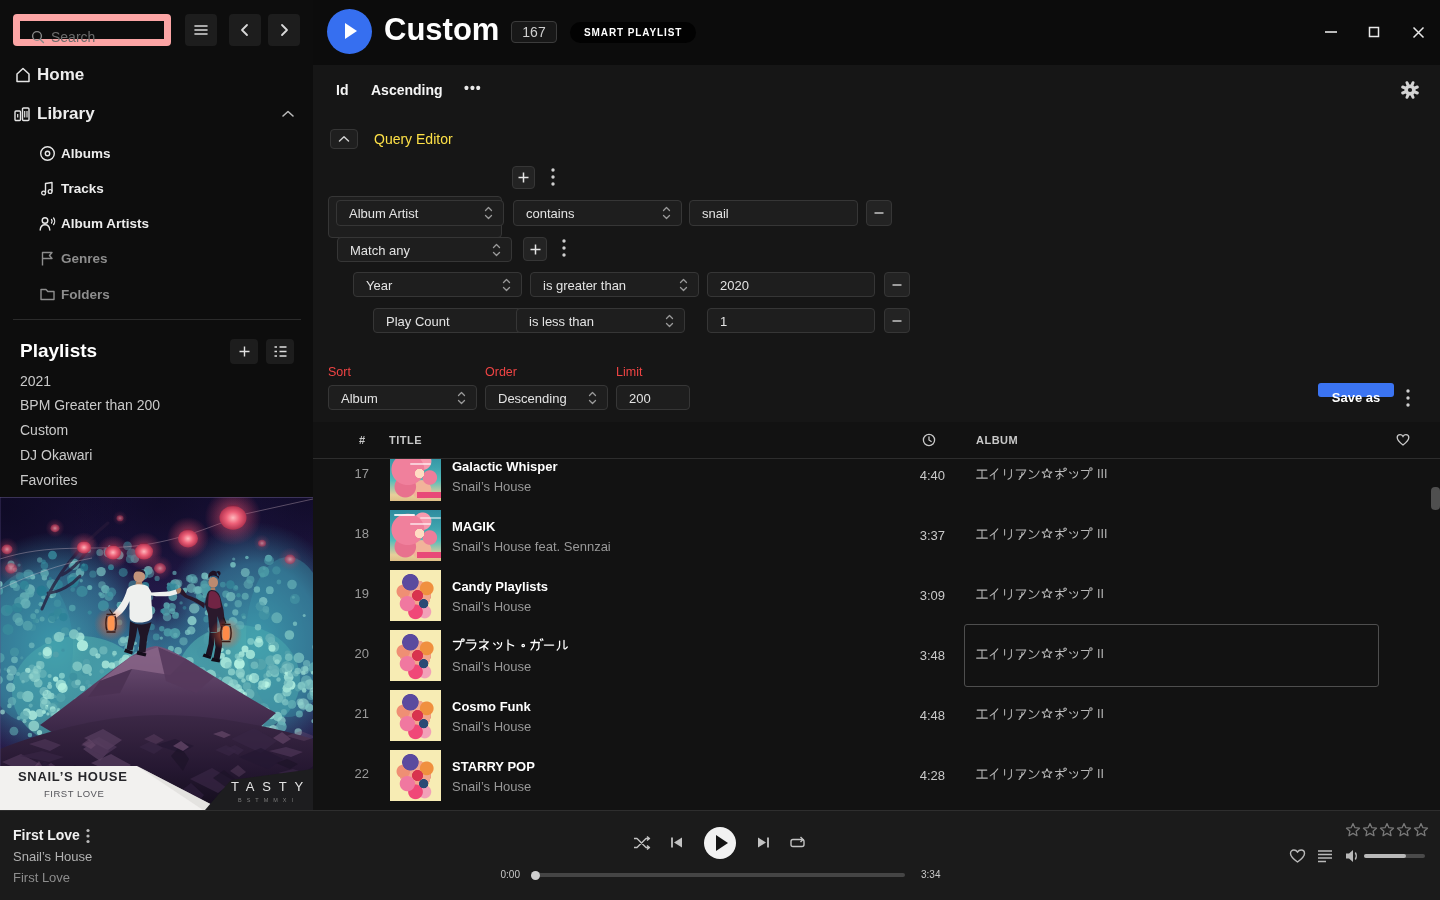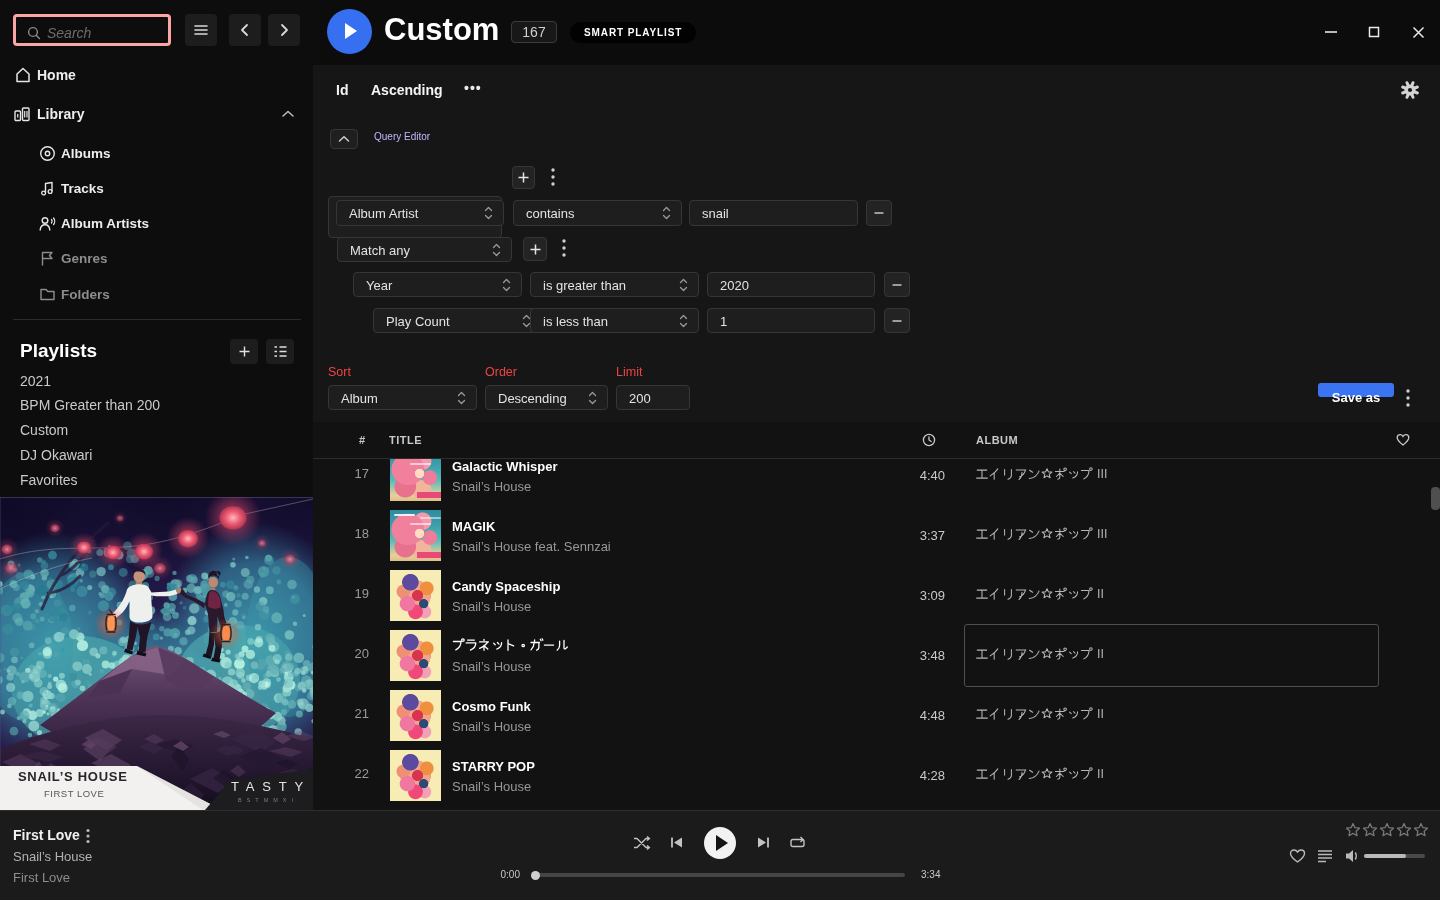--- a/index.html
+++ b/index.html
@@ -2,25 +2,25 @@
 <html><head>
 <meta charset="utf-8">
 <style>
 * { margin:0; padding:0; box-sizing:border-box; }
 html,body { width:1440px; height:900px; overflow:hidden; background:#151515; font-family:"Liberation Sans", sans-serif; }
 .abs { position:absolute; }
 #app { position:relative; width:1440px; height:900px; }
 
 
 #sidebar { position:absolute; left:0; top:0; width:313px; height:810px; background:#0d0d0d; }
-#searchbox { position:absolute; left:13px; top:14px; width:158px; height:32px; border:3px solid #fca5a5; border-radius:4px;font-style:italic; }
+#searchbox { position:absolute; left:13px; top:14px; width:158px; height:32px; border:7px solid #fca5a5; border-radius:4px; }
 #searchbox .ph { position:absolute; left:31px; top:8px; font-size:14px; color:#6d6d6d; }
 .sbtn { position:absolute; top:14px; width:32px; height:32px; background:#1d1d1d; border-radius:4px; display:flex; align-items:center; justify-content:center; }
 .navitem { position:absolute; left:0; width:313px; height:24px; }
-.navitem .txt { position:absolute; font-size:14px; font-weight:bold; color:#ededed; top:50%; transform:translateY(-50%); }
+.navitem .txt { position:absolute; font-size:17px; font-weight:bold; color:#ededed; top:50%; transform:translateY(-50%); }
 .navitem.sub .txt { font-size:13.5px; }
 .navitem.dim .txt { color:#8d8d8d; }
 .plitem { position:absolute; left:20px; font-size:14px; color:#c9c9c9; }
 #divider { position:absolute; left:13px; top:319px; width:288px; height:1px; background:#2b2b2b; }
 #pltitle { position:absolute; left:20px; top:340px; font-size:19px; font-weight:bold; color:#fff; }
 .plbtn { position:absolute; top:339px; width:28px; height:25px; background:#1d1d1d; border-radius:4px; display:flex; align-items:center; justify-content:center; }
 
 
 #titlebar { position:absolute; left:313px; top:0; width:1127px; height:65px; background:#0c0c0c; }
 #playbig { position:absolute; left:327px; top:9px; width:45px; height:45px; border-radius:50%; background:#366ff0; }
@@ -217,21 +217,21 @@
       <path d="M12.9,10.6 L16.3,12.0 M10.6,12.9 L12.0,16.3 M7.4,12.9 L6.0,16.3 M5.1,10.6 L1.7,12.0 M5.1,7.4 L1.7,6.0 M7.4,5.1 L6.0,1.7 M10.6,5.1 L12.0,1.7 M12.9,7.4 L16.3,6.0" stroke="#d4d4d4" stroke-width="3" stroke-linecap="round"></path>
       <circle cx="9" cy="9" r="5.6" fill="#d4d4d4"></circle>
       <circle cx="9" cy="9" r="2.1" fill="#161616"></circle>
     </svg>
 
 <div class="sqbtn" style="left:330px;top:129px;width:28px;height:20px;background:#1f1f1f;">
       <svg width="12" height="8" viewBox="0 0 12 8">
         <path d="M1.5,6 L6,1.8 L10.5,6" fill="none" stroke="#cfcfcf" stroke-width="1.5" stroke-linecap="round" stroke-linejoin="round"></path>
       </svg>
     </div>
-<div class="abs" style="left:374px;top:131px;font-size:10px;color:#c4b5fd;">Query Editor</div>
+<div class="abs" style="left:374px;top:131px;font-size:14px;color:#fde047;">Query Editor</div>
 
 <div class="sel" style="left:328px;top:164px;width:174px;height:42px;margin-top:32px;">
       <div class="lab">Match all</div>
       <svg class="car2" width="9" height="14" viewBox="0 0 9 14">
         <path d="M1.5,4.5 L4.5,1.5 L7.5,4.5 M1.5,9.5 L4.5,12.5 L7.5,9.5" fill="none" stroke="#9a9a9a" stroke-width="1.3" stroke-linecap="round" stroke-linejoin="round"></path>
       </svg>
     </div>
 <div class="sqbtn" style="left:512px;top:166px;width:23px;height:23px;">
       <svg width="13" height="13" viewBox="0 0 13 13">
         <path d="M6.5,1.5 V11.5 M1.5,6.5 H11.5" stroke="#e5e5e5" stroke-width="1.5"></path>
@@ -301,21 +301,21 @@
         <path d="M1.5,6 H10.5" stroke="#bbb" stroke-width="1.6"></path>
       </svg>
     </div>
 
 <div class="sel" style="left:373px;top:308px;width:169px;height:25px;">
       <div class="lab">Play Count</div>
       <svg class="car2" width="9" height="14" viewBox="0 0 9 14">
         <path d="M1.5,4.5 L4.5,1.5 L7.5,4.5 M1.5,9.5 L4.5,12.5 L7.5,9.5" fill="none" stroke="#9a9a9a" stroke-width="1.3" stroke-linecap="round" stroke-linejoin="round"></path>
       </svg>
     </div>
-<div class="sel" style="left:530px;top:308px;width:169px;height:25px;">
+<div class="sel" style="left:516px;top:308px;width:169px;height:25px;">
       <div class="lab">is less than</div>
       <svg class="car2" width="9" height="14" viewBox="0 0 9 14">
         <path d="M1.5,4.5 L4.5,1.5 L7.5,4.5 M1.5,9.5 L4.5,12.5 L7.5,9.5" fill="none" stroke="#9a9a9a" stroke-width="1.3" stroke-linecap="round" stroke-linejoin="round"></path>
       </svg>
     </div>
 <div class="inp" style="left:707px;top:308px;width:168px;height:25px;">
       <div class="lab">1</div>
     </div>
 <div class="sqbtn" style="left:884px;top:308px;width:26px;height:25px;">
       <svg width="12" height="12" viewBox="0 0 12 12">
@@ -425,21 +425,21 @@
               <g transform="translate(104,0.5)">
                 <path d="M1.4,3H9C9,7 7.2,9.6 3.8,11.4M9.6,1.6a1.3,1.3 0 1 0 2.6,0a1.3,1.3 0 1 0 -2.6,0" fill="none" stroke="#b5b5b5" stroke-width="1.05" stroke-linecap="round" stroke-linejoin="round"></path>
               </g>
               <text x="121" y="11" fill="#b5b5b5" font-size="12.5" font-family="Liberation Sans, sans-serif">III</text>
             </svg>
           </div>
         </div>
         <div class="trow" style="top:144px">
           <div class="tnum">19</div>
           <div class="thumb thumbB"></div>
-          <div class="ttitle">Candy Spaceship</div>
+          <div class="ttitle">Candy Playlists</div>
           <div class="tsub">Snail’s House</div>
           <div class="tdur">3:09</div>
           <div class="talb alien" style="top: 21px;">
             <svg width="147" height="14" viewBox="0 0 147 14" style="display:block">
               <g transform="translate(0,0.5)">
                 <path d="M1.2,2.6H10.8M6,2.6V10.6M0.6,10.6H11.4" fill="none" stroke="#b5b5b5" stroke-width="1.05" stroke-linecap="round" stroke-linejoin="round"></path>
               </g>
               <g transform="translate(13,0.5)">
                 <path d="M8.8,1.4C6.6,4.6 4.2,6.8 1.2,8.4M5.2,5.8V11.8" fill="none" stroke="#b5b5b5" stroke-width="1.05" stroke-linecap="round" stroke-linejoin="round"></path>
               </g>

